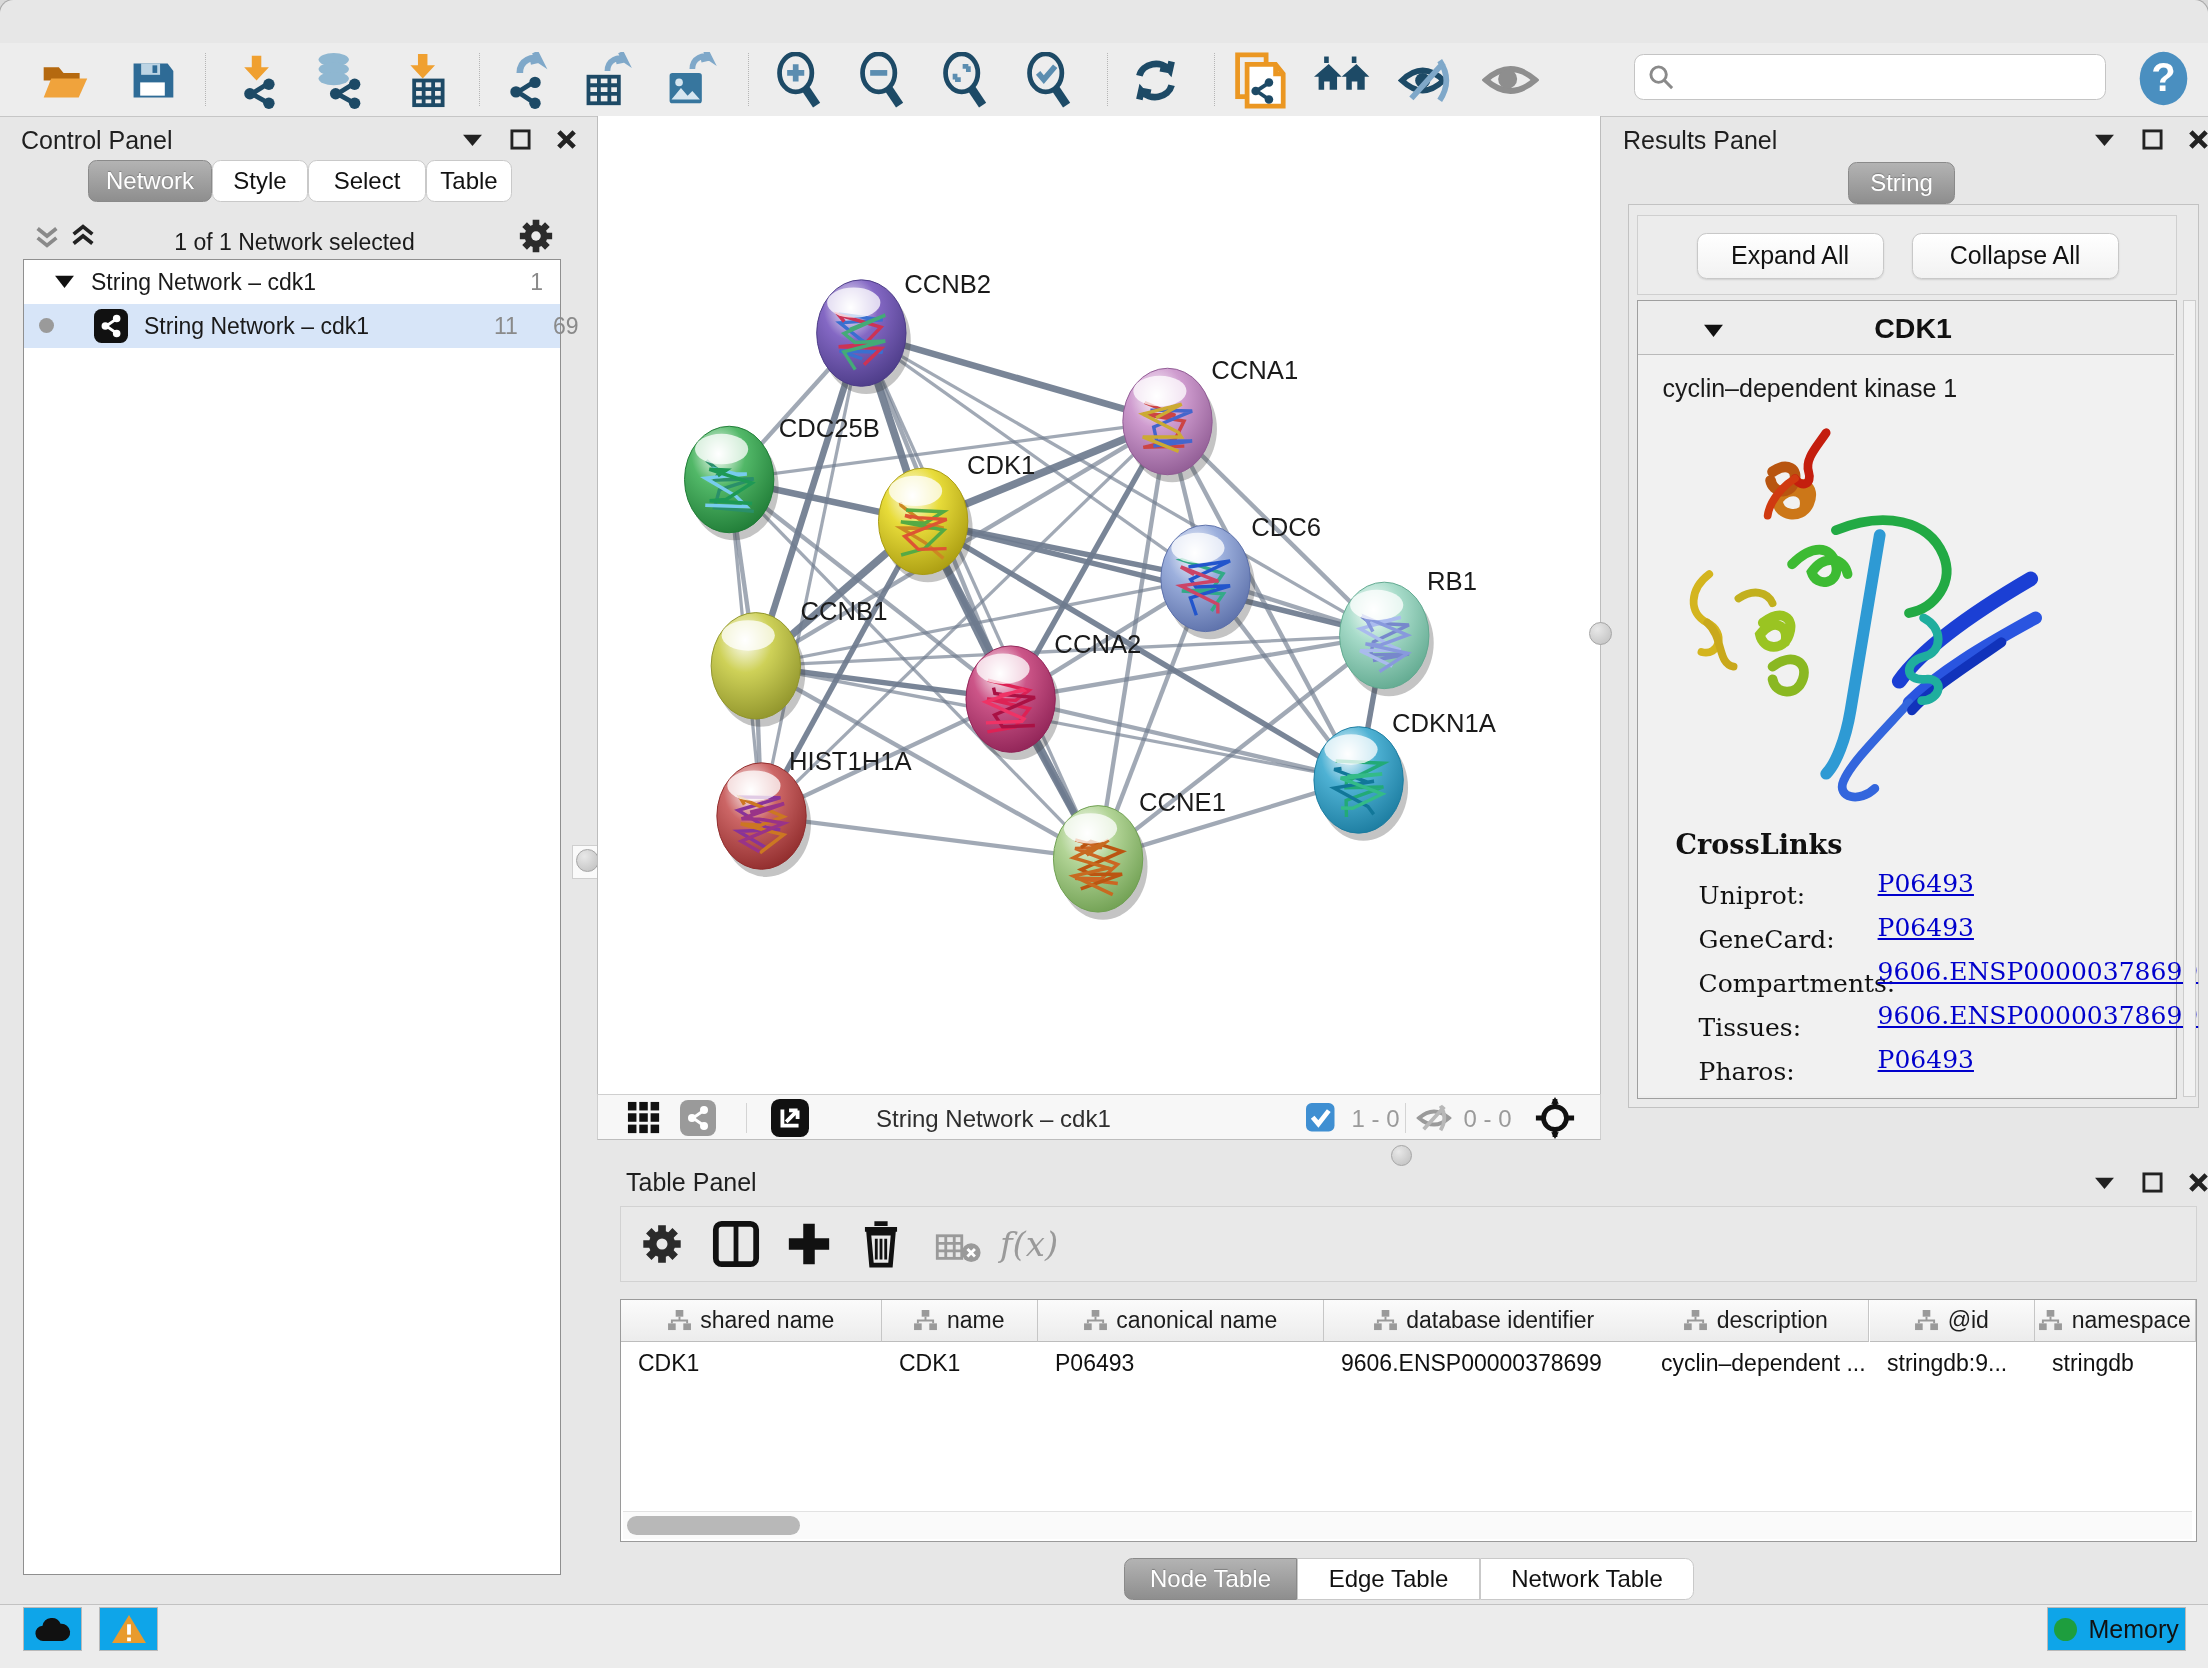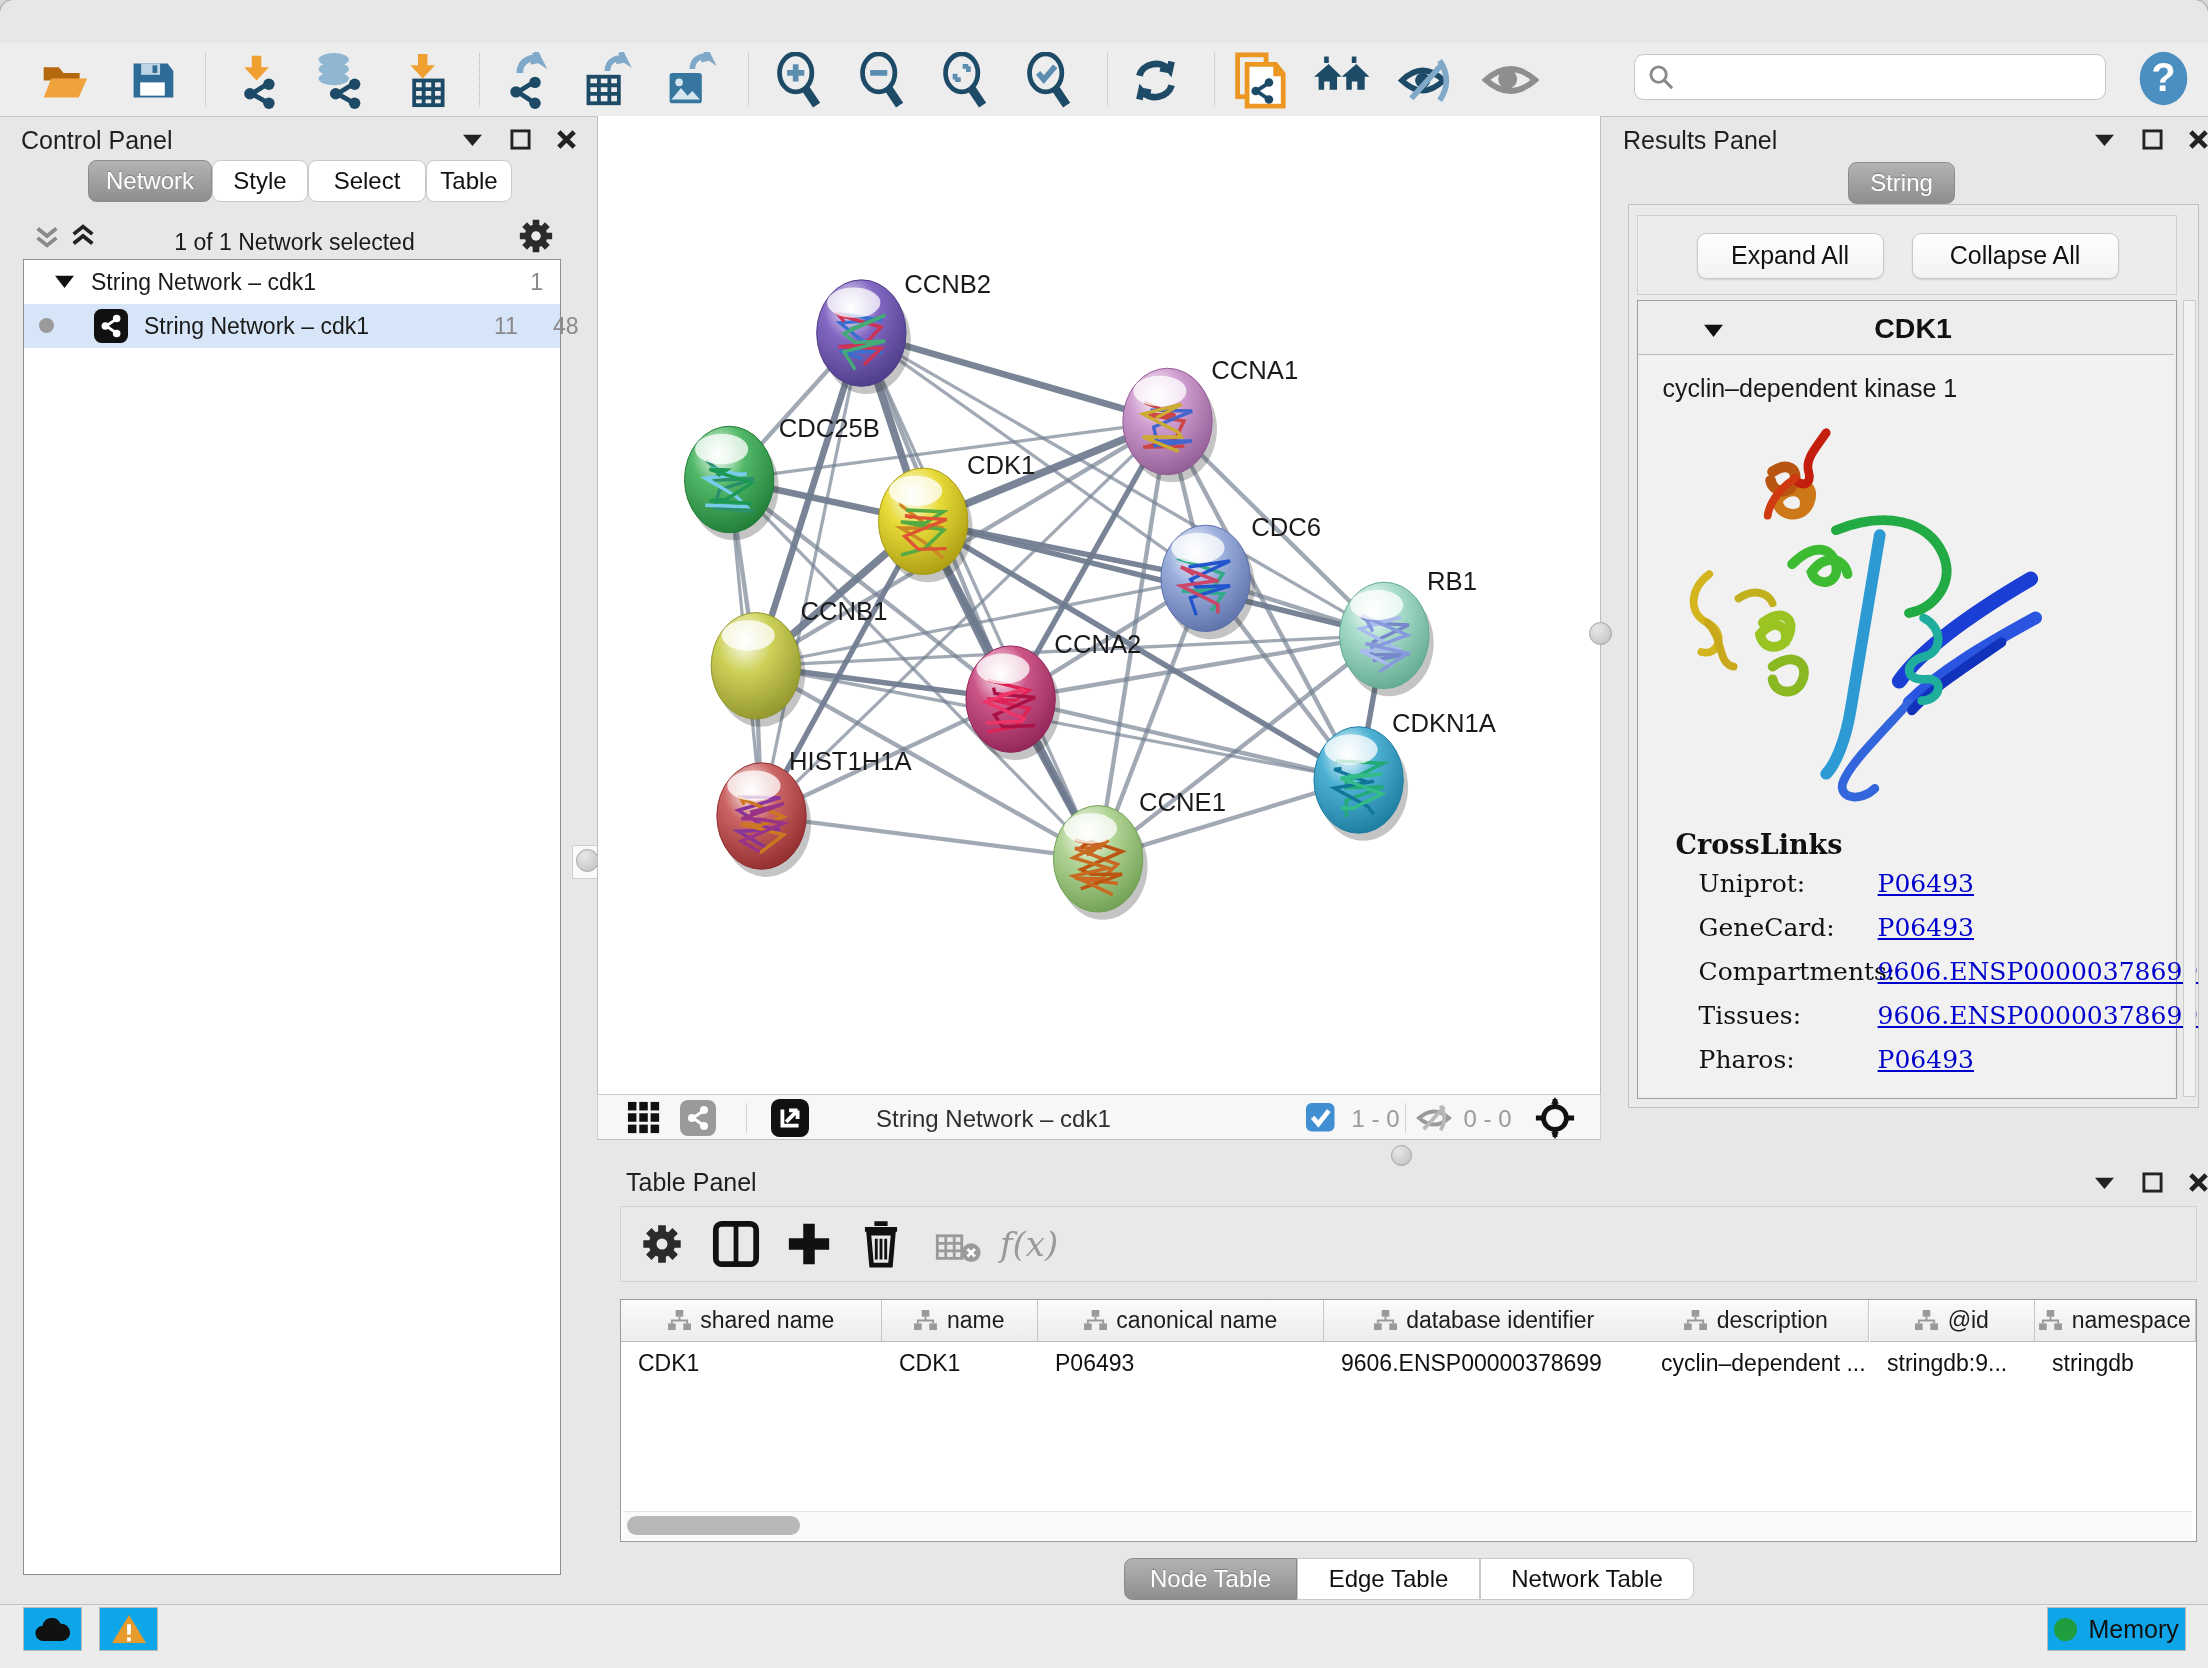--- a/index.html
+++ b/index.html
@@ -39,21 +39,21 @@
      border-left:1px solid #bdbdbd;border-right:1px solid #bdbdbd;box-sizing:border-box;}
   #net-statusbar{left:597px;top:1094px;width:1004px;height:46px;background:#f7f7f7;
      border:1px solid #cfcfcf;border-bottom:1px solid #bdbdbd;box-sizing:border-box;}
   .sb-item{position:absolute;top:5.7px;height:34px;display:flex;align-items:center;}
   .sb-count{font-size:24px;color:#9a9a9a;margin-left:7.6px;}
   
   #results-outer{left:1628px;top:204px;width:571px;height:904px;background:#eaeaea;border:1px solid #c2c2c2;box-sizing:border-box;}
   .btn{background:linear-gradient(#ffffff,#f2f2f2);border:1px solid #c8c8c8;border-radius:9.5px;
      font-size:25px;color:#111;display:flex;align-items:center;justify-content:center;cursor:pointer;box-shadow:0 1px 1.9px rgba(0,0,0,.12);}
   #crosslinks-rows .xl-row{position:relative;height:44px;font-family:"DejaVu Serif",serif;font-size:25px;color:#111;}
-  #crosslinks-rows .xl-label{position:absolute;left:61px;}
+  #crosslinks-rows .xl-label{position:absolute;left:61px;margin-top:12px;}
   #crosslinks-rows .xl-value{position:absolute;left:240px;color:#0000cc;text-decoration:underline;cursor:pointer;}
   
   #table-box{left:620px;top:1299px;width:1577px;height:243px;background:#fff;border:1.9px solid #9a9a9a;box-sizing:border-box;}
   .th-cell{position:absolute;top:0;height:42px;background:linear-gradient(#fbfbfb,#ececec);
      border-right:1px solid #c6c6c6;border-bottom:1px solid #bdbdbd;display:flex;align-items:center;justify-content:center;
      font-size:23px;color:#1c1c1c;box-sizing:border-box;overflow:hidden;white-space:nowrap;}
   .td-cell{position:absolute;top:42px;height:42px;display:flex;align-items:center;padding-left:17px;
      font-size:23px;color:#111;box-sizing:border-box;overflow:hidden;white-space:nowrap;}
   
   #bottom-strip{left:0;top:1604px;width:2208px;height:65px;background:#ececec;border-top:1px solid #c2c2c2;}
@@ -290,21 +290,21 @@
           <rect width="36" height="36" rx="8" fill="#111"></rect>
           <g fill="#fff">
             <circle cx="24" cy="10" r="4"></circle>
             <circle cx="12" cy="18" r="4"></circle>
             <circle cx="24" cy="26" r="4"></circle>
             <path d="M23 11 13 18 m0 0 10 7" stroke="#fff" stroke-width="3"></path>
           </g>
         </svg>
       <span class="abs" style="left:120px;top:8.6px">String Network – cdk1</span>
       <span class="row-count" style="left:470px;top:8.6px">11</span>
-      <span class="row-count" style="left:529px;top:8.6px">48</span>
+      <span class="row-count" style="left:529px;top:8.6px">69</span>
     </div>
   </div>
 
   <div class="abs" style="left:572px;top:845px;width:32px;height:32px;background:#fafafa;border:1px solid #cfcfcf"></div>
   <div class="handle-dot" style="left:576px;top:849px;width:21px;height:21px"></div>
 
   <div id="canvas" class="abs">
     <svg id="graph-svg" width="1004" height="978" viewBox="0 0 1056 1028">
         <defs>
           <radialGradient id="grad0" cx="38%" cy="26%" r="80%">

